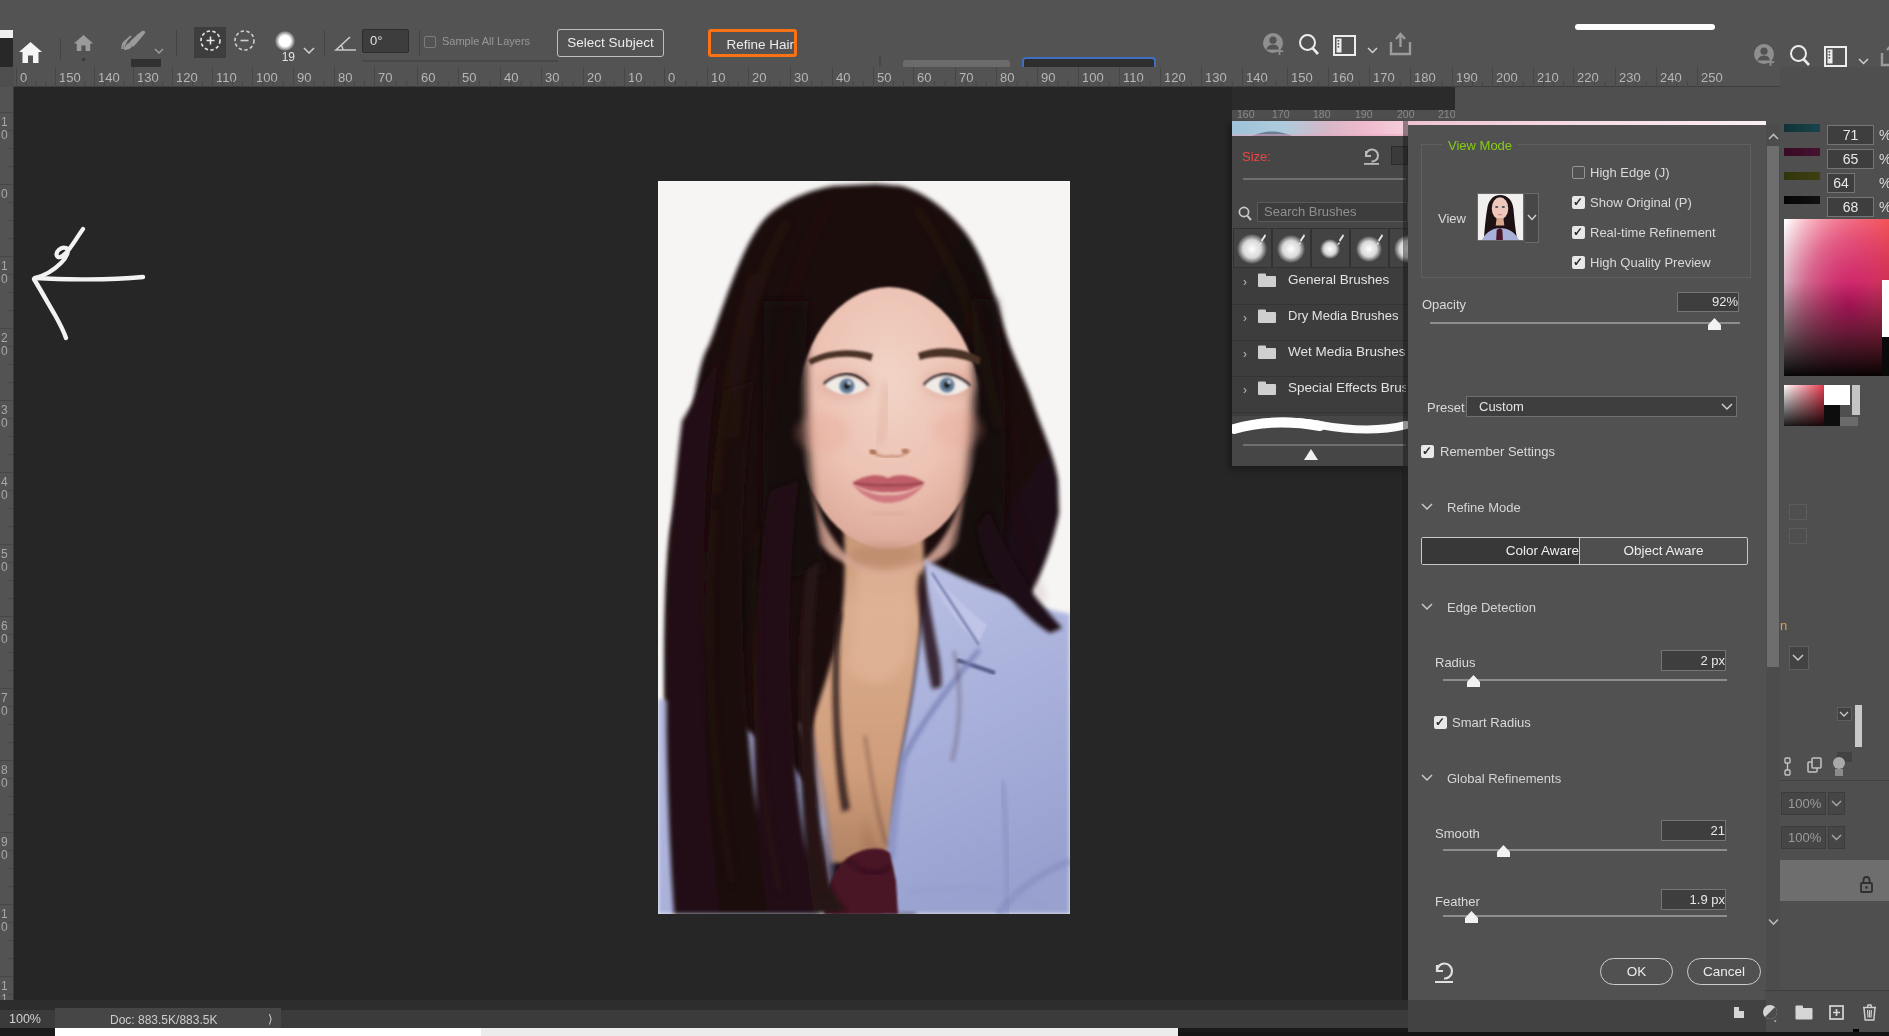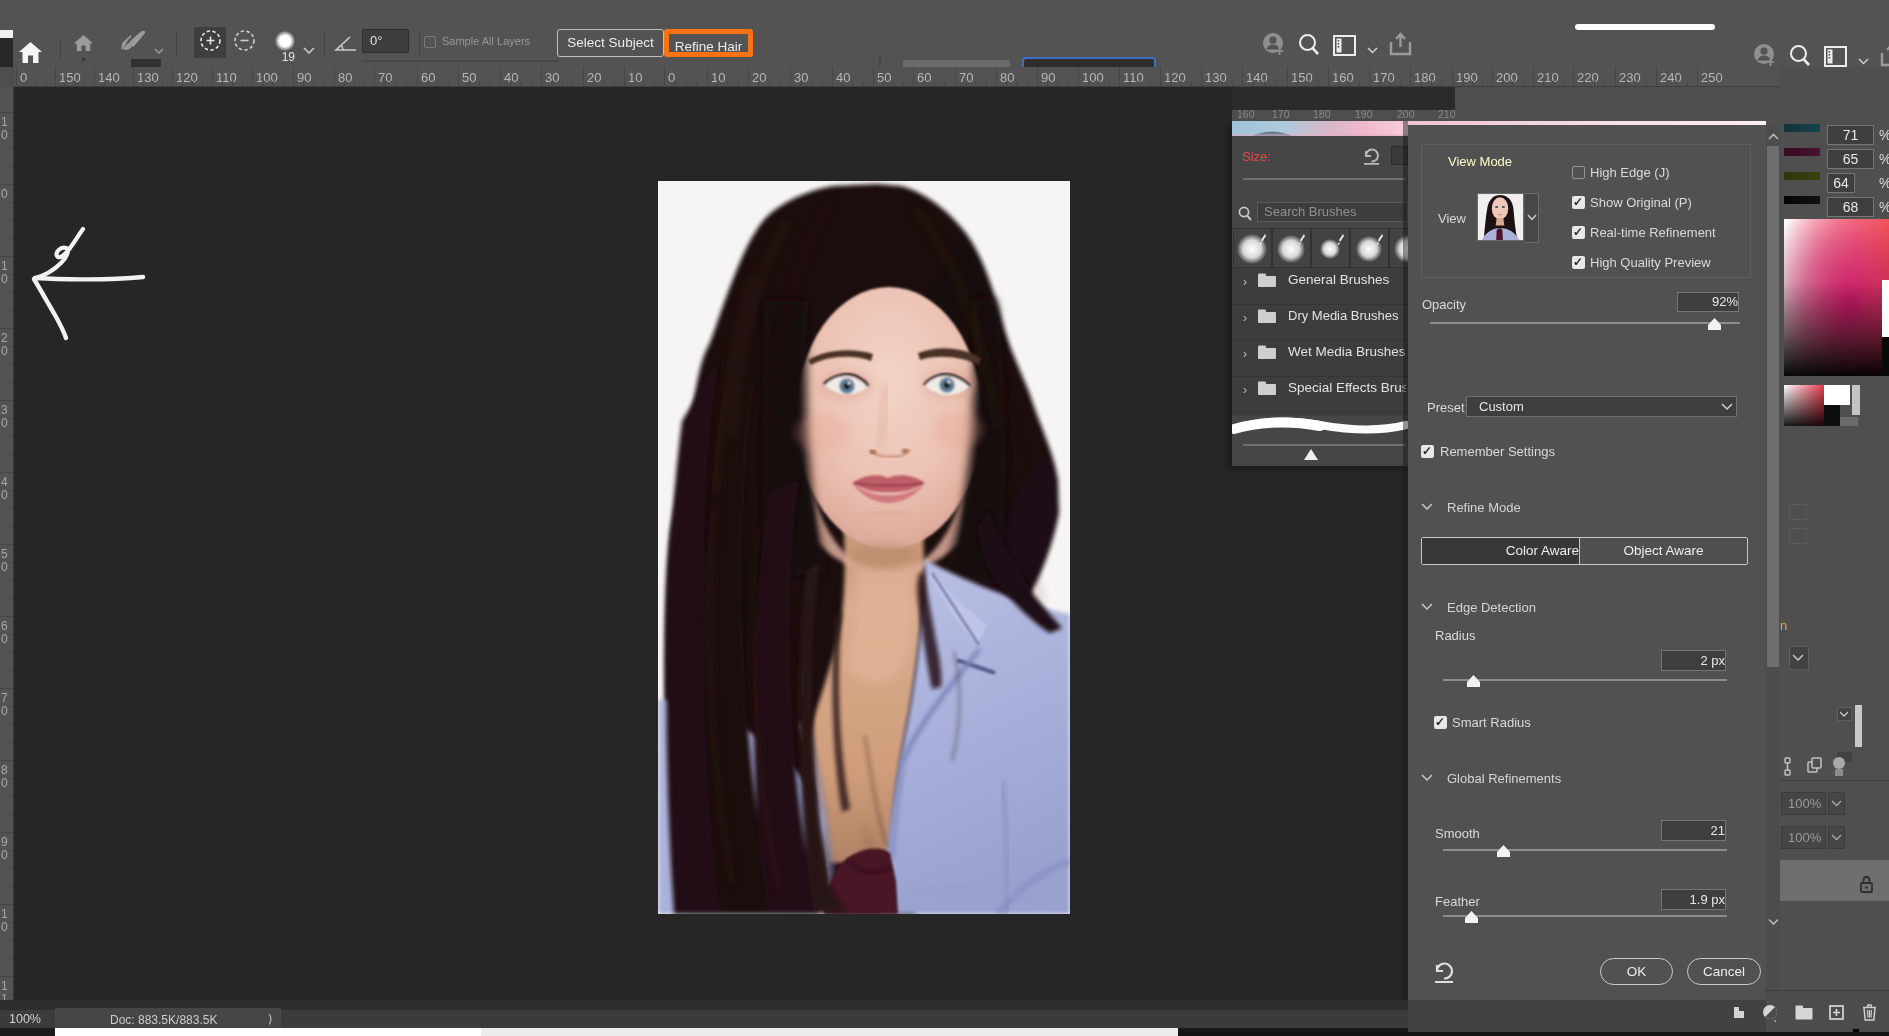--- a/index.html
+++ b/index.html
@@ -61,21 +61,21 @@
 <svg class="a" style="left:334px;top:35px" width="24" height="17" viewBox="0 0 24 17">
 <path d="M22 15 L2 15 L16 2" stroke="#c9c9c9" stroke-width="1.7" fill="none"></path>
 <path d="M9 15 A9 9 0 0 0 7.2 10.3" stroke="#c9c9c9" stroke-width="1.5" fill="none"></path>
   </svg>
 <div class="a" style="left:362px;top:29px;width:47px;height:24px;background:#3d3d3d;border:1px solid #2c2c2c;border-radius:2px;color:#e0e0e0;font-size:13px;line-height:22px;padding-left:7px">0°</div>
 <div class="a" style="left:362px;top:60px;width:196px;height:2px;background:#484848"></div>
 <div class="a" style="left:419px;top:30px;width:1px;height:26px;background:#434343"></div>
 <div class="a" style="left:424px;top:36px;width:12px;height:12px;border:1px solid #7b7b7b;border-radius:2px"></div>
 <div class="a" style="left:442px;top:35px;color:#989898;font-size:11px">Sample All Layers</div>
 <div class="a" style="left:557px;top:29px;width:107px;height:28px;border:1px solid #bfbfbf;border-radius:3px;color:#ececec;font-size:13.5px;text-align:center;line-height:26px">Select Subject</div>
-<div class="a" style="left:664px;top:29px;width:89px;height:28px;border:5px solid #f97316;border-radius:3px;color:#ececec;font-size:13.5px;text-align:center;line-height:26px">Refine Hair</div>
+<div class="a" style="left:708px;top:29px;width:89px;height:28px;border:3px solid #f97316;border-radius:3px;color:#ececec;font-size:13.5px;text-align:right;line-height:26px">Refine Hair</div>
 <svg class="a" style="left:1262px;top:32px" width="24" height="25" viewBox="0 0 24 25">
 <circle cx="11" cy="11" r="10" fill="#8f8f8f"></circle>
 <circle cx="11" cy="8.2" r="3.6" fill="#535353"></circle>
 <path d="M4.2 17.5 C5.8 13.8 8.2 12.5 11 12.5 C13.8 12.5 16.2 13.8 17.8 17.5" fill="#535353"></path>
 <path d="M17.5 15.5 V23 M13.8 19.2 H21.2" stroke="#8f8f8f" stroke-width="1.8"></path>
   </svg>
 <svg class="a" style="left:1298px;top:33px" width="22" height="23" viewBox="0 0 22 23">
 <circle cx="9.5" cy="9.5" r="7.5" fill="none" stroke="#ededed" stroke-width="2"></circle>
 <path d="M14.8 15.3 L20 21" stroke="#ededed" stroke-width="2.6"></path>
   </svg>
@@ -672,21 +672,21 @@
 </svg>
 <div class="a" style="left:1243px;top:444px;width:163px;height:2px;background:#6f6f6f"></div>
 <svg class="a" style="left:1303px;top:448px" width="16" height="13">
     <path d="M8,1 L15,12 L1,12 Z" fill="#f0f0f0"></path>
   </svg>
 <div class="a" style="left:1403px;top:121px;width:5px;height:345px;background:rgba(20,20,20,0.45)"></div>
 <div class="a" style="left:1402px;top:466px;width:6px;height:570px;background:rgba(25,25,25,0.5)"></div>
 <div class="a" style="left:1408px;top:125px;width:372px;height:911px;background:#515151"></div>
 <div class="a" style="left:1408px;top:121px;width:358px;height:4px;background:linear-gradient(90deg,#eec3d3,#f6dde4,#fbeff1)"></div>
 <div class="a" style="left:1421px;top:144px;width:330px;height:134px;border:1px solid #5f5f5f"></div>
-<div class="a" style="left:1442px;top:154px;background:#515151;padding:0 6px;color:#fef9c3;font-size:13px">View Mode</div>
+<div class="a" style="left:1442px;top:138px;background:#515151;padding:0 6px;color:#84cc16;font-size:13px">View Mode</div>
 <div class="a lbl" style="left:1438px;top:211px">View</div>
 <svg class="a" style="left:1477px;top:193px;border:1px solid #6a6a6a" width="47" height="48" viewBox="0 0 47 48">
 <rect width="47" height="48" fill="#f1f0ef"></rect>
 <path d="M23,1 C31,1 36,7 37,15 C38,27 39,37 41,48 L6,48 C7,36 8,24 10,13 C12,5 17,1 23,1 Z" fill="#1e1113"></path>
 <ellipse cx="23" cy="15" rx="8.6" ry="11.5" fill="#eec8bb"></ellipse>
 <path d="M19.5,25 L26.5,25 L27.5,33 L18.5,33 Z" fill="#d8a88e"></path>
 <path d="M4,48 C9,39 17,35 23,36 C30,35 38,39 43,48 Z" fill="#a9b1db"></path>
 <path d="M19.5,38 C21.5,35.5 24.5,35.5 25.5,38 L26,48 L19,48 Z" fill="#491527"></path>
 <ellipse cx="19.5" cy="13.5" rx="1.7" ry="1.1" fill="#44505e"></ellipse>
 <ellipse cx="26.5" cy="13.5" rx="1.7" ry="1.1" fill="#44505e"></ellipse>
@@ -730,21 +730,21 @@
   </svg>
 <div class="a hdr" style="left:1447px;top:500px">Refine Mode</div>
 <div class="a" style="left:1421px;top:537px;width:327px;height:28px;border:1px solid #c7c7c7;border-radius:2px;background:#4f4f4f"></div>
 <div class="a" style="left:1422px;top:538px;width:157px;height:26px;background:#383838;color:#ededed;font-size:13.5px;text-align:right;line-height:26px">Color Aware</div>
 <div class="a" style="left:1579px;top:537px;width:1px;height:28px;background:#c7c7c7"></div>
 <div class="a" style="left:1580px;top:538px;width:167px;height:26px;color:#ededed;font-size:13.5px;text-align:center;line-height:26px">Object Aware</div>
 <svg class="a" style="left:1421px;top:603px" width="12" height="8">
     <path d="M1,1 L6,6 L11,1" stroke="#c9c9c9" stroke-width="1.5" fill="none"></path>
   </svg>
 <div class="a hdr" style="left:1447px;top:600px">Edge Detection</div>
-<div class="a lbl" style="left:1435px;top:628px">Radius</div>
+<div class="a lbl" style="left:1435px;top:655px">Radius</div>
 <div class="a vbox" style="left:1661px;top:650px;width:65px;height:21px;line-height:19px">2 px</div>
 <div class="a trk" style="left:1443px;top:679px;width:284px"></div>
 <svg class="a" style="left:1466px;top:674px" width="15" height="14">
     <path d="M7.5,1 L14,8 L14,13 L1,13 L1,8 Z" fill="#f2f2f2"></path>
   </svg>
 <div class="a cb on" style="left:1434px;top:716px">
     <span class="ck">✓</span>
   </div>
 <div class="a lbl" style="left:1452px;top:715px">Smart Radius</div>
 <svg class="a" style="left:1421px;top:774px" width="12" height="8">

